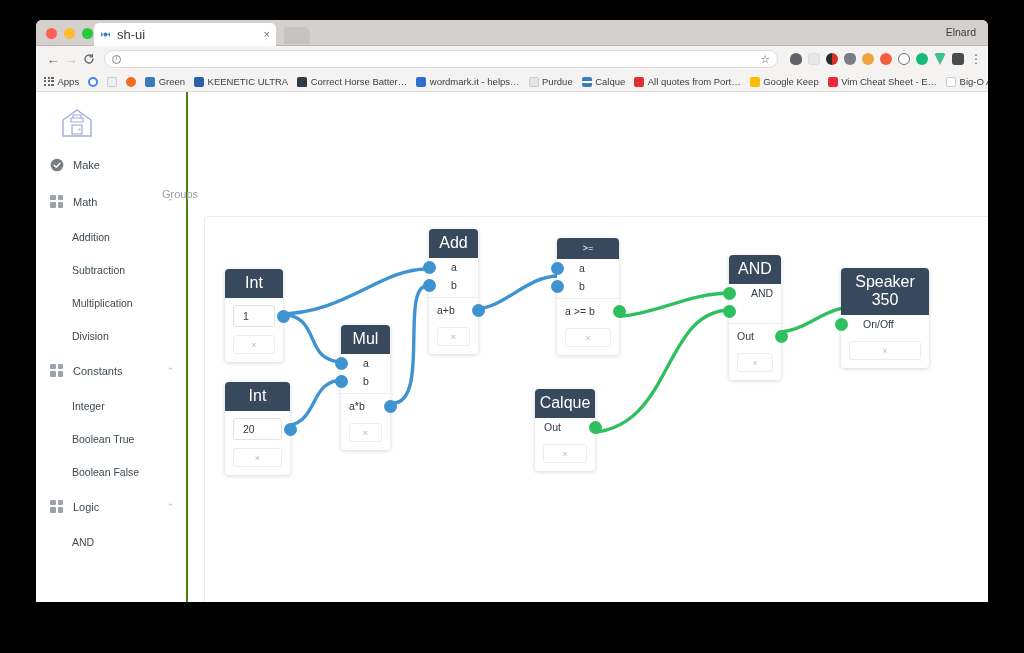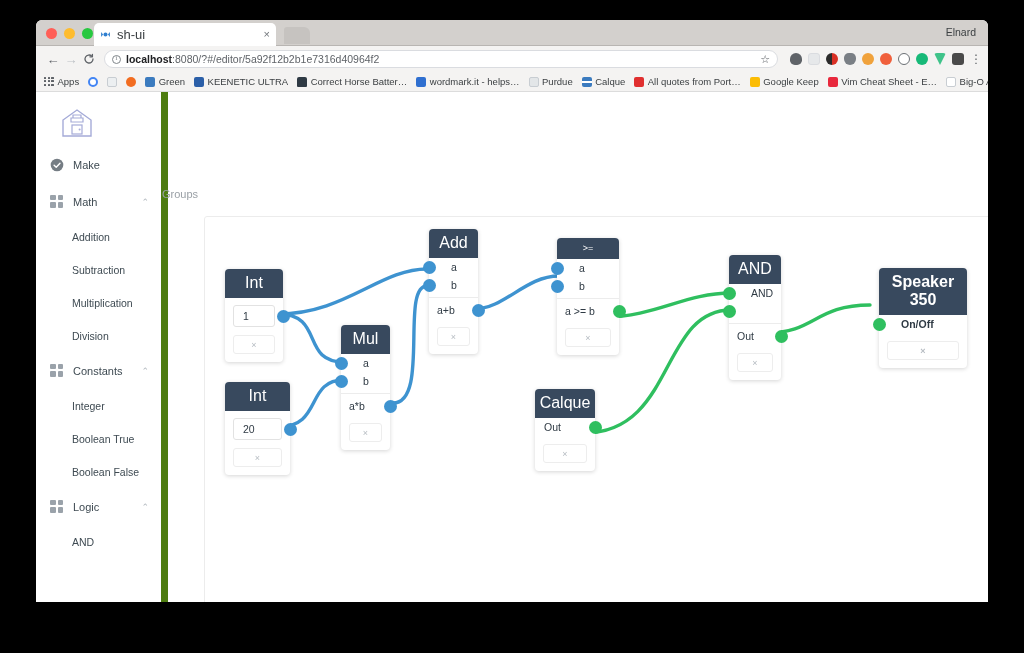--- a/index.html
+++ b/index.html
@@ -52,21 +52,21 @@
     display:flex; align-items:center; padding:0 8px; gap:9px; font-size:9.5px; color:#3c4043; white-space:nowrap;}
   .bm{ display:flex; align-items:center; gap:3.5px; }
   .bmicon{ width:10px; height:10px; border-radius:2px; flex:0 0 auto; }
   .appsgrid{ width:10px;height:10px; display:grid; grid-template-columns:repeat(3,2.4px); grid-template-rows:repeat(3,2.4px); gap:1.2px;}
   .appsgrid i{ background:#5f6368; border-radius:.5px; display:block;}
 
   
   .appbody{ position:relative; height:510px; background:#fff; display:flex; }
 
   
-  .sidebar{ width:132px; background:#fff; border-right:7px solid #4d7c0f; padding-top:8px; flex:0 0 auto;}
+  .sidebar{ width:152px; background:#fff; border-right:2px solid #4d7c0f; padding-top:8px; flex:0 0 auto;}
   .logorow{ height:46px; display:flex; align-items:center; padding-left:24px; }
   .house{ width:34px; height:30px; }
   .navitem{ height:37px; display:flex; align-items:center; padding-left:14px; gap:9px; font-size:11px; color:#3e4a52; }
   .navitem .lbl{ flex:1; }
   .navitem .caret{ font-size:9px; color:#b0b7bd; padding-right:12px; }
   .subitem{ height:33px; display:flex; align-items:center; padding-left:36px; font-size:10.5px; color:#3e4a52; }
   .ico{ width:14px; height:14px; flex:0 0 auto; position:relative; }
   .grid4{ display:grid; grid-template-columns:repeat(2,5.5px); grid-template-rows:repeat(2,5.5px); gap:2px;}
   .grid4 i{ background:#9aa2aa; border-radius:1px; display:block;}
 
@@ -123,21 +123,20 @@
       <span class="navbtn">←</span>
       <span class="navbtn dis">→</span>
       <span class="navbtn">
         <svg width="12" height="12" viewBox="0 0 12 12" style="vertical-align:-1px">
           <path d="M10 6a4 4 0 1 1-1.2-2.85" fill="none" stroke="#5f6368" stroke-width="1.3" stroke-linecap="round"></path>
           <path d="M9.4 1.3 L9.4 3.8 L6.9 3.8" fill="none" stroke="#5f6368" stroke-width="1.3" stroke-linecap="round" stroke-linejoin="round"></path>
         </svg>
       </span>
       <div class="omnibox">
         <span class="infoicon"></span>
-        <span class="url"><b>localhost</b><span>:8080/?#/editor/5a92f12b2b1e7316d40964f2</span></span>
         <span class="star">☆</span>
       </div>
       <div class="exticons">
         <span class="ext" style="background:#5f6368;border-radius:50% 50% 40% 40%"></span>
         <span class="ext" style="background:#e6e8ea;border:1px solid #dadce0"></span>
         <span class="ext" style="background:linear-gradient(90deg,#2b2b2b 50%,#d93025 50%);border-radius:50%"></span>
         <span class="ext" style="background:#7a7f85;border-radius:40% 40% 50% 50%"></span>
         <span class="ext" style="background:#f0a23c;border-radius:50%"></span>
         <span class="ext" style="background:#f0603c;border-radius:50%"></span>
         <span class="ext" style="background:#fff;border:1.5px solid #6b7075;border-radius:50%"></span>
@@ -425,21 +424,21 @@
           <div class="head">Calque</div>
           <div class="body rowpad">
             <div class="port out" style="padding-left:9px">
               <span>Out</span>
               <span class="pin green" style="right:-6.5px; top:2.5px"></span>
             </div>
             <div class="delbox">×</div>
           </div>
         </div>
 
-        <div class="node" style="left:674px; top:51px; width:88px;font-weight:bold;">
+        <div class="node" style="left:636px; top:51px; width:88px;">
           <div class="head">Speaker 350</div>
           <div class="body rowpad">
             <div class="port in">
               <span class="pin green left" style="top:2.5px"></span>
               <span>On/Off</span>
             </div>
             <div class="delbox">×</div>
           </div>
         </div>
 

